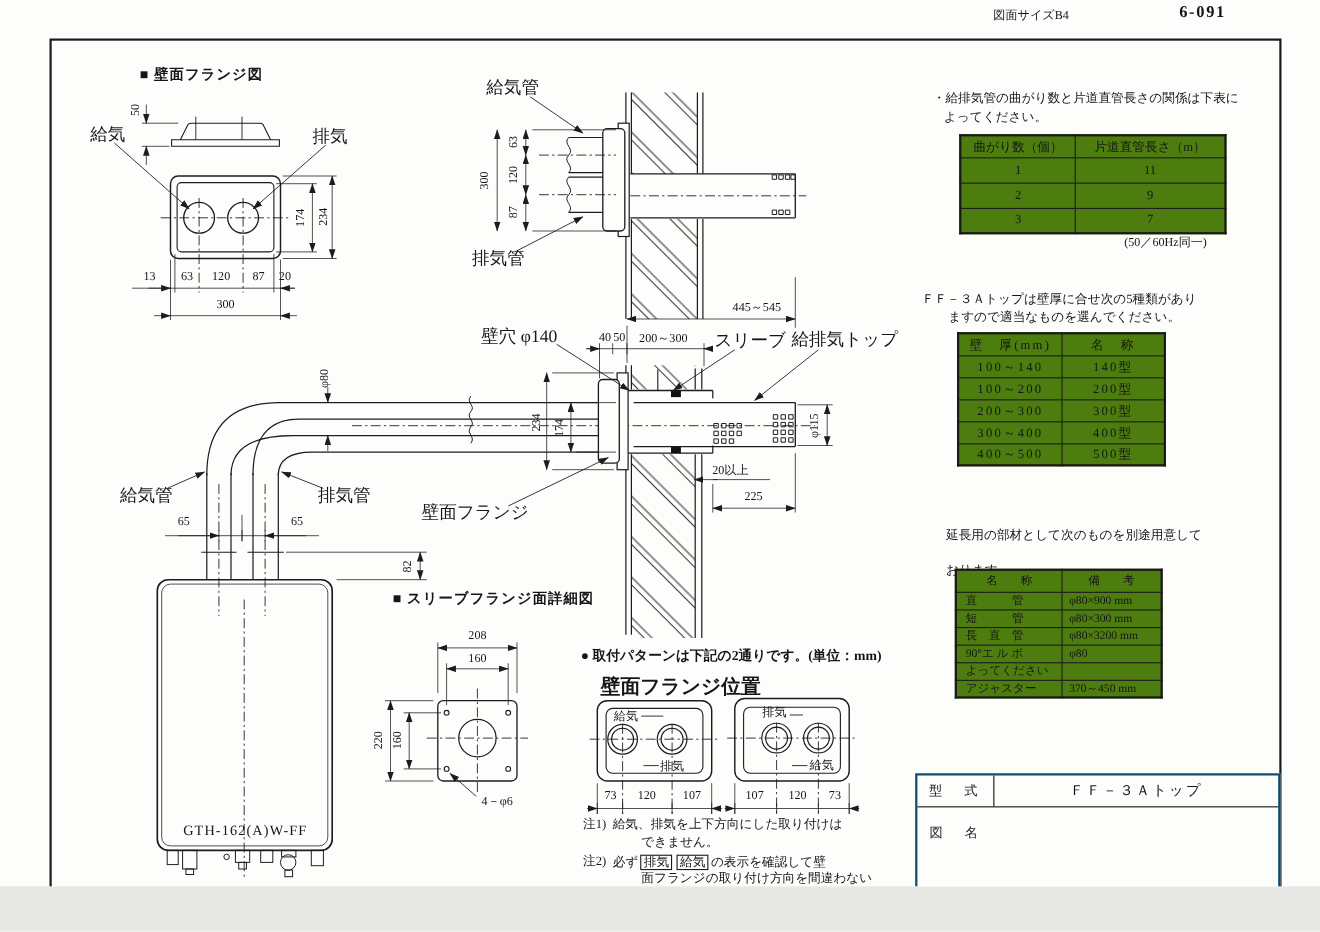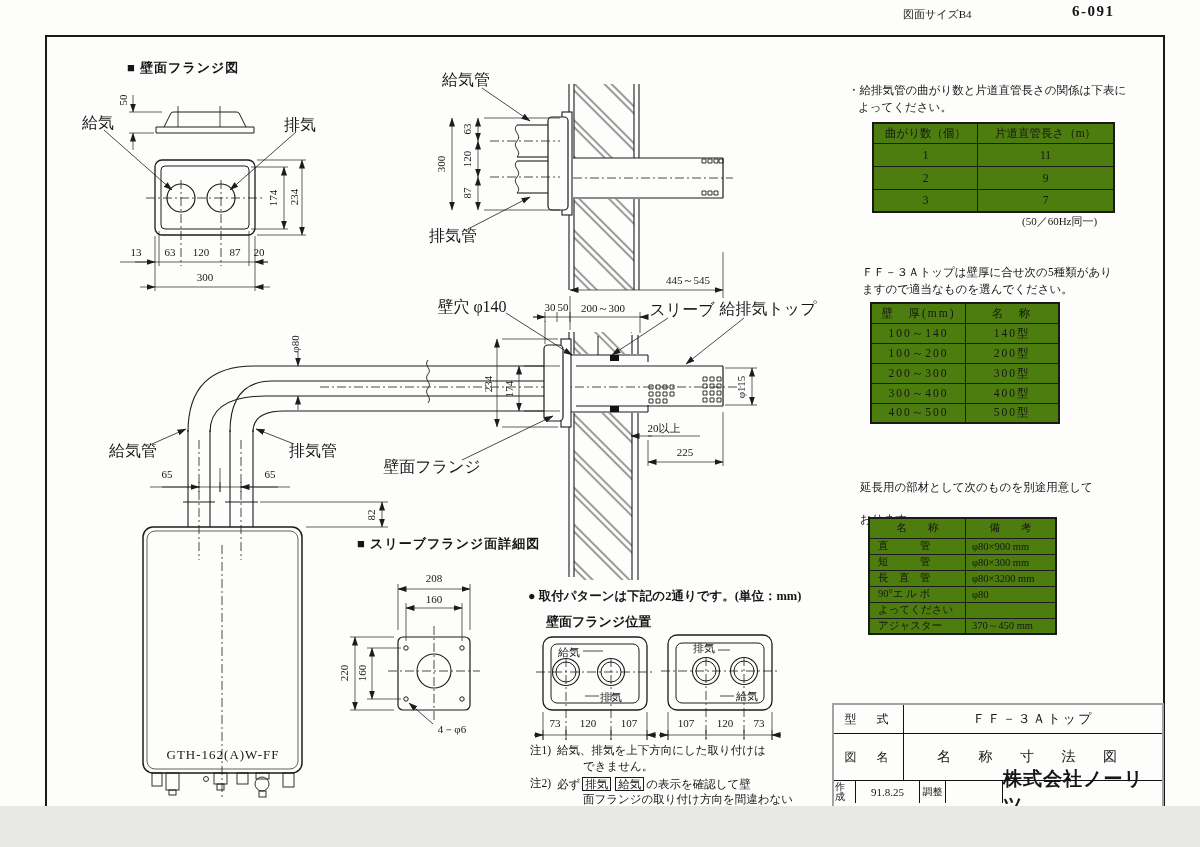--- a/index.html
+++ b/index.html
@@ -14,21 +14,21 @@
   .sec{font-size:13px;font-weight:600;letter-spacing:1px;}
   .note{font-size:11.5px;}
   .dt{position:absolute;border-collapse:collapse;table-layout:fixed;background:#4d7c0f;}
   .dt th,.dt td{border:1px solid #1d1d1d;text-align:center;font-weight:normal;padding:0;
       font-size:11.5px;overflow:hidden;}
   .t1{border:2px solid #1a1a1a;}
   .t2 td,.t2 th{letter-spacing:2px;font-size:11.5px;}
   .t3 td,.t3 th{font-size:10.5px;}
   .t3 td.v{text-align:left;padding-left:6px;letter-spacing:0;}
   .t3 td.n{text-align:left;padding-left:8px;}
-  .tblock{position:absolute;left:832px;top:703px;width:332px;height:124px;border:2px solid #a3a3a3;
+  .tblock{position:absolute;left:832px;top:703px;width:332px;height:124px;border:2px solid #0c4a6e;
       box-sizing:border-box;background:#fdfdfc;}
   .tbr{display:flex;box-sizing:border-box;border-top:1.5px solid #111;}
   .tbr:first-child{border-top:none;}
   .tbc{display:flex;align-items:center;justify-content:center;box-sizing:border-box;
       border-right:1.5px solid #111;font-size:12px;}
   .tbc:last-child{border-right:none;}
   .box{display:inline-block;border:1px solid #1a1a1a;padding:0 2px;margin:0 2px;line-height:12px;}
 </style>
 </head>
 <body>
@@ -309,21 +309,21 @@
   <div class="lbl" style="left:205px;top:277px">300</div>
 
   <div class="lbl jl" style="left:466px;top:80px">給気管</div>
   <div class="lbl jl" style="left:453px;top:236px">排気管</div>
   <div class="lbl rot" style="left:467px;top:129px">63</div>
   <div class="lbl rot" style="left:467px;top:159px">120</div>
   <div class="lbl rot" style="left:467px;top:193px">87</div>
   <div class="lbl rot" style="left:441px;top:164px">300</div>
 
   <div class="lbl jl" style="left:472px;top:307px">壁穴 φ140</div>
-  <div class="lbl" style="left:550px;top:307px">30</div>
+  <div class="lbl" style="left:550px;top:307px">40</div>
   <div class="lbl" style="left:563px;top:307px">50</div>
   <div class="lbl" style="left:603px;top:308px">200～300</div>
   <div class="lbl jl" style="left:682px;top:310px">スリーブ</div>
   <div class="lbl jl" style="left:768px;top:309px">給排気トップ</div>
   <div class="lbl" style="left:688px;top:280px">445～545</div>
   <div class="lbl rot" style="left:488px;top:384px">234</div>
   <div class="lbl rot" style="left:509px;top:389px">174</div>
   <div class="lbl rot" style="left:295px;top:344px">φ80</div>
   <div class="lbl rot" style="left:741px;top:387px">φ115</div>
   <div class="lbl" style="left:664px;top:428px">20以上</div>
@@ -337,21 +337,21 @@
   <div class="lbl" style="left:223px;top:755px;font-size:13px;letter-spacing:1px">GTH-162(A)W-FF</div>
 
   <div class="tl sec" style="left:357px;top:536px">■ スリーブフランジ面詳細図</div>
   <div class="lbl" style="left:434px;top:578px">208</div>
   <div class="lbl" style="left:434px;top:599px">160</div>
   <div class="lbl rot" style="left:344px;top:673px">220</div>
   <div class="lbl rot" style="left:362px;top:673px">160</div>
   <div class="lbl" style="left:452px;top:729px">4－φ6</div>
 
   <div class="tl" style="left:528px;top:589px;font-size:12.5px;font-weight:600">● 取付パターンは下記の2通りです。(単位：mm)</div>
-  <div class="tl" style="left:546px;top:614px;font-size:13px;font-weight:600">壁面フランジ位置</div>
+  <div class="tl" style="left:546px;top:614px;font-size:18px;font-weight:600">壁面フランジ位置</div>
   <div class="lbl" style="left:569px;top:652px">給気</div>
   <div class="lbl" style="left:611px;top:697px">排気</div>
   <div class="lbl" style="left:555px;top:723px">73</div>
   <div class="lbl" style="left:588px;top:723px">120</div>
   <div class="lbl" style="left:629px;top:723px">107</div>
   <div class="lbl" style="left:704px;top:648px">排気</div>
   <div class="lbl" style="left:747px;top:696px">給気</div>
   <div class="lbl" style="left:686px;top:723px">107</div>
   <div class="lbl" style="left:725px;top:723px">120</div>
   <div class="lbl" style="left:759px;top:723px">73</div>
@@ -380,21 +380,21 @@
           <td>9</td>
         </tr>
     <tr style="height:23px">
           <td>3</td>
           <td>7</td>
         </tr>
   </tbody>
     </table>
   <div class="tl" style="left:1022px;top:215px;font-size:11px">(50／60Hz同一)</div>
 
-  <div class="tl note" style="left:862px;top:266px">ＦＦ－３Ａトップは壁厚に合せ次の5種類があり</div>
+  <div class="tl note" style="left:838px;top:266px">ＦＦ－３Ａトップは壁厚に合せ次の5種類があり</div>
   <div class="tl note" style="left:862px;top:283px">ますので適当なものを選んでください。</div>
   <table class="dt t1 t2" style="left:870px;top:302px;width:190px">
     <tbody>
         <tr style="height:20px">
           <th style="width:93px">壁　厚(mm)</th>
           <th>名　称</th>
         </tr>
     <tr style="height:20px">
           <td>100～140</td>
           <td>140型</td>
@@ -453,23 +453,15 @@
   </tbody>
     </table>
 
   <div class="tblock">
     <div class="tbr" style="height:28px">
       <div class="tbc" style="width:70px;letter-spacing:4px">型　式</div>
       <div class="tbc" style="flex:1;letter-spacing:2px;font-size:13px">ＦＦ－３Ａトップ</div>
     </div>
     <div class="tbr" style="height:47px">
       <div class="tbc" style="width:70px;letter-spacing:4px">図　名</div>
-      <div class="tbc" style="flex:1;letter-spacing:12px;font-size:14px">名 称 寸 法 図</div>
-    </div>
-    <div class="tbr" style="height:23px">
-      <div class="tbc" style="width:22px;font-size:10px;line-height:10px;word-break:break-all;padding:0 1px">作成</div>
-      <div class="tbc" style="width:64px;font-size:11px">91.8.25</div>
-      <div class="tbc" style="width:26px;font-size:10px;line-height:10px;word-break:break-all;padding:0 1px">調整</div>
-      <div class="tbc" style="width:57px"></div>
-      <div class="tbc" style="flex:1;font-size:19px;font-weight:bold;letter-spacing:1px">株式会社ノーリツ</div>
     </div>
   </div>
 </div>
 
 </body></html>

